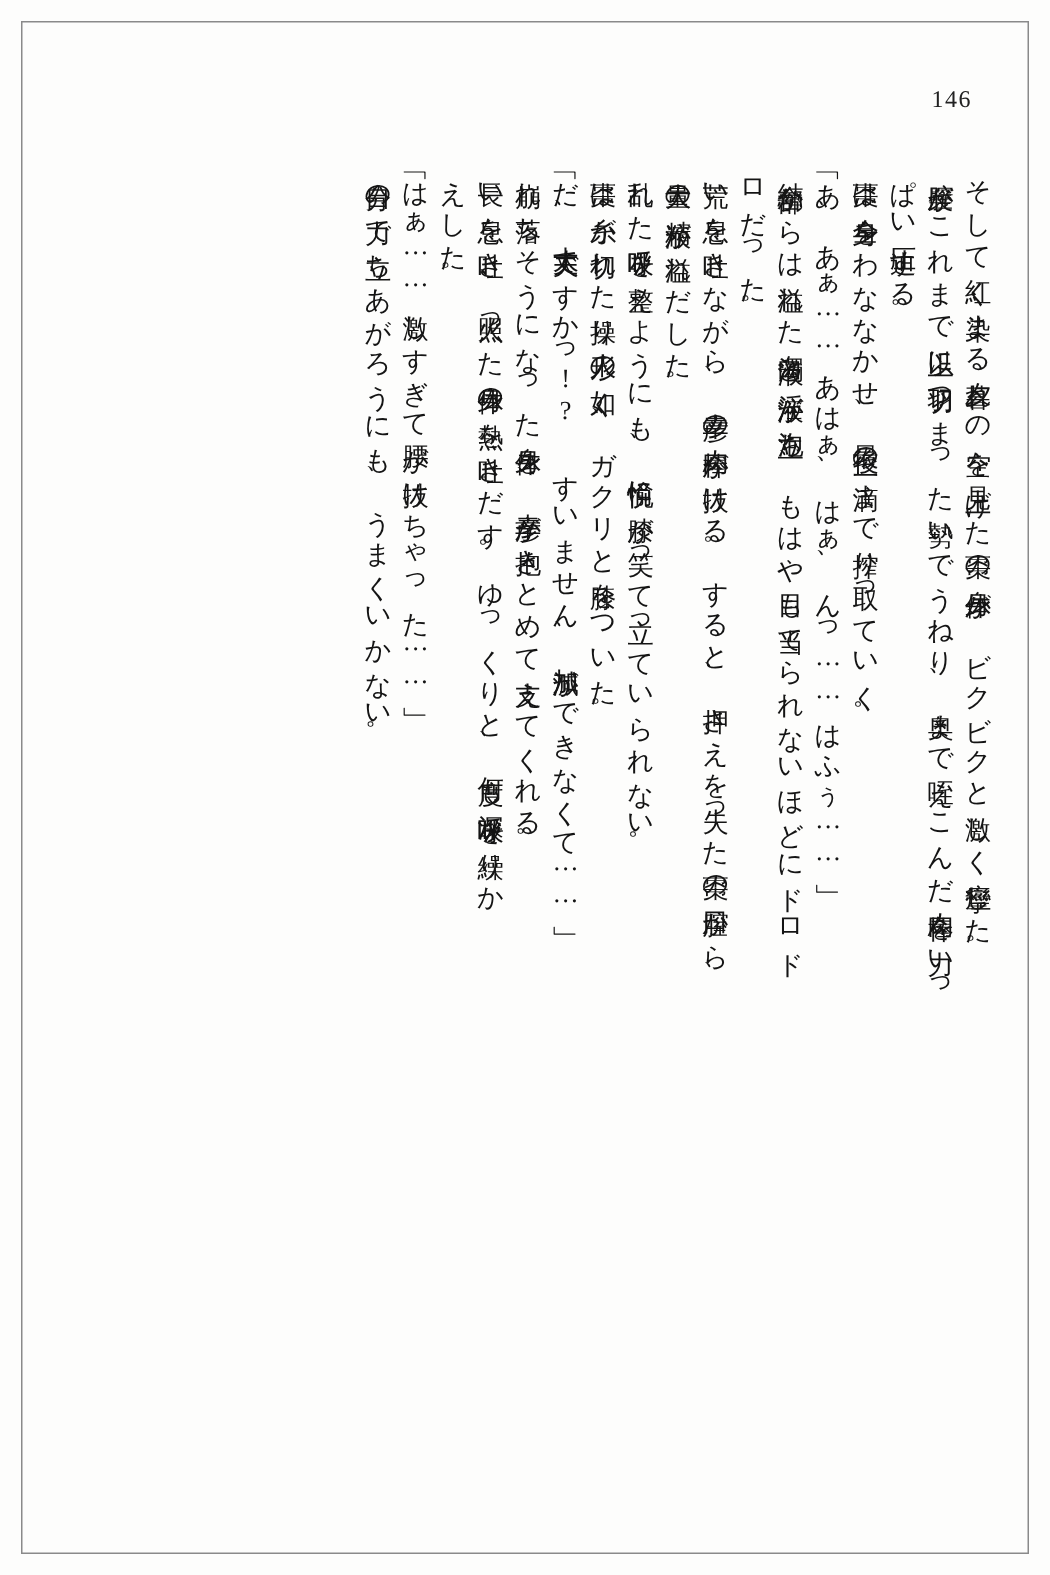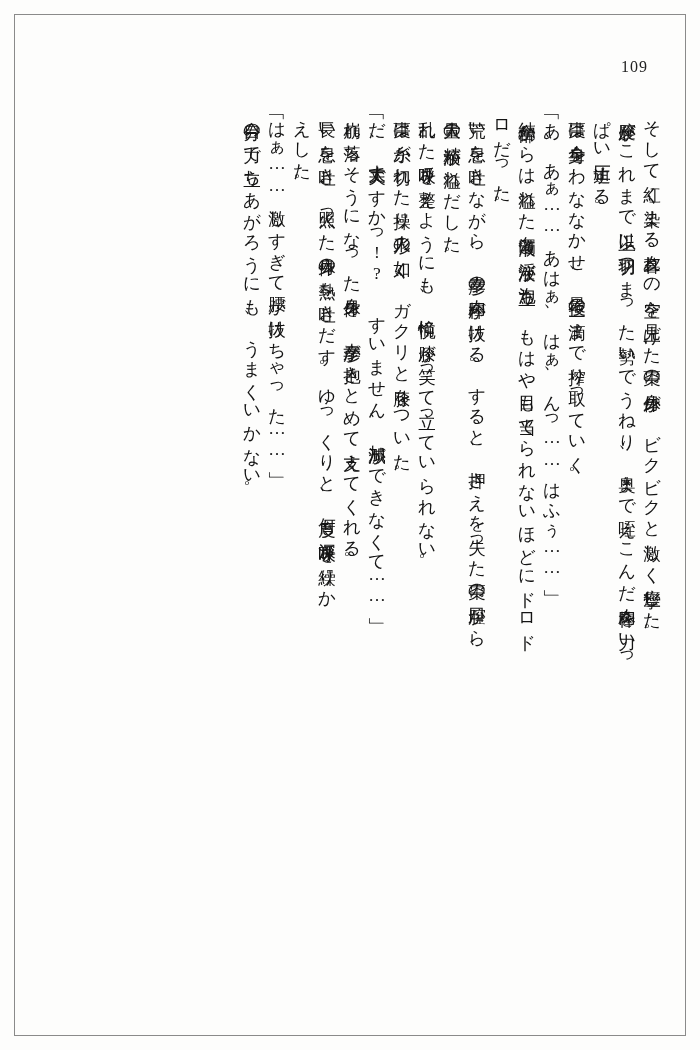--- a/index.html
+++ b/index.html
@@ -74,21 +74,21 @@
 </head>
 <body>
 
 <div id="page">
 
   <div class="border-line border-top"></div>
   <div class="border-line border-bottom"></div>
   <div class="border-line border-left"></div>
   <div class="border-line border-right"></div>
 
-  <div id="page-number">109</div>
+  <div id="page-number">146</div>
 
   <div id="body-text">
     <div class="vline">そして紅く染まる夕暮れの空を見上げた棗の身体が、ビクビクと激しく痙攣した。</div>
     <div class="vline">膣襞がこれまで以上に切羽つまった勢いでうねり、奥まで咥えこんだ肉棒を力いっ</div>
     <div class="vline">ぱい圧迫する。</div>
     <div class="vline">棗は全身をわななかせ、最後の一滴まで搾り取っていく。</div>
     <div class="vline">「あ、あぁ……あはぁ、はぁ、んっ……はふぅ……」</div>
     <div class="vline">結合部からは溢れた白濁液と淫液が泡立ち、もはや目も当てられないほどにドロド</div>
     <div class="vline">ロだった。</div>
     <div class="vline">荒い息を吐きながら、幸彦の肉棒が抜ける。すると、押さえを失った棗の膣口から、</div>

